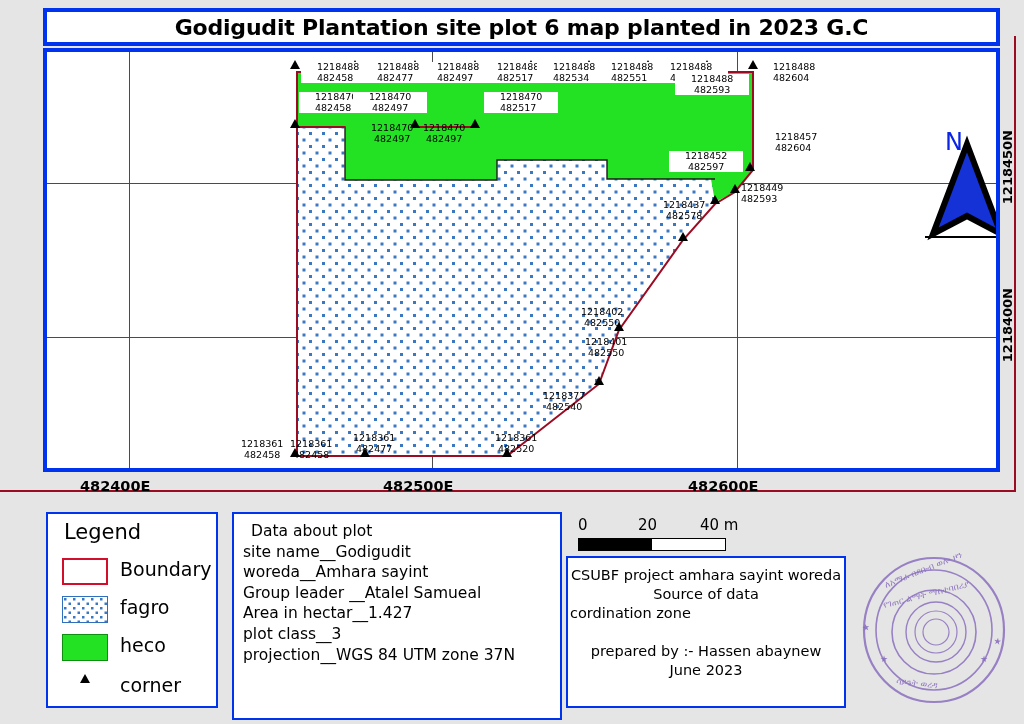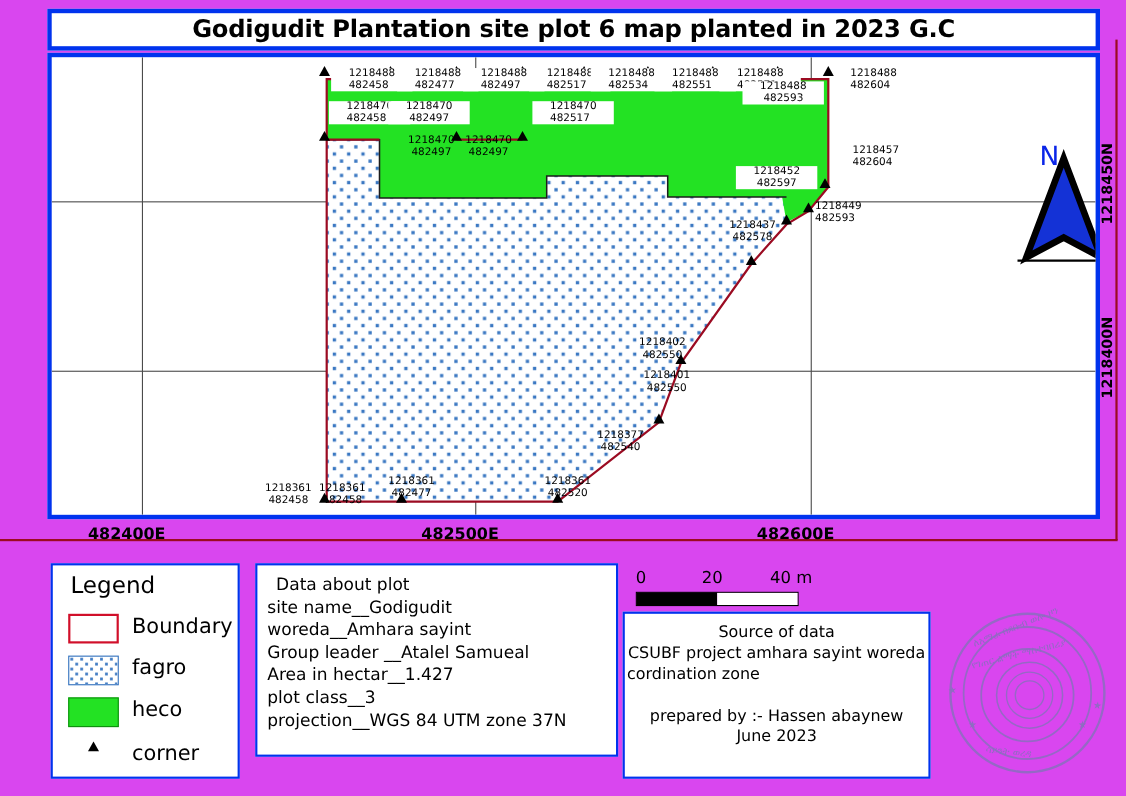--- a/index.html
+++ b/index.html
@@ -1,19 +1,19 @@
 <!DOCTYPE html>
 <html><head>
 <meta charset="utf-8">
 <style>
   html,body{margin:0;padding:0;background:#ffffff;}
   body{width:1024px;height:724px;overflow:hidden;
        font-family:"DejaVu Sans","Liberation Sans",sans-serif;}
 
-  #root{position:relative;width:1024px;height:724px;background:#d946ef;}
+  #root{position:relative;width:1024px;height:724px;background:#e5e5e5;}
 
   
   .red-rule{position:absolute;background:#9b0b22;}
 
   
   #title-box{position:absolute;left:43px;top:8px;width:957px;height:38px;
       border:4px solid #0033ee;box-sizing:border-box;background:#fff;
       display:flex;align-items:center;justify-content:center;}
   #title-text{font-size:22px;font-weight:bold;color:#000;
       font-family:"DejaVu Sans","Liberation Sans",sans-serif;letter-spacing:-.2px;}
@@ -63,21 +63,21 @@
   .legend-row{position:absolute;left:14px;display:flex;align-items:flex-start;}
   .swatch{width:46px;height:27px;box-sizing:border-box;margin-right:12px;}
   .sw-boundary{border:2px solid #d10f2a;background:#fff;}
   .sw-fagro{border:1px solid #2f6fbd;background:#fff;position:relative;overflow:hidden;}
   .sw-heco{border:1px solid #0f8f0f;background:#23e223;}
   .legend-label{font-size:19px;color:#000;}
   .legend-tri{width:0;height:0;border-left:5px solid transparent;
       border-right:5px solid transparent;border-bottom:9px solid #000;
       margin-left:18px;margin-right:30px;}
 
-  #data-panel{left:232px;top:512px;width:330px;height:176px;}
+  #data-panel{left:232px;top:512px;width:330px;height:208px;}
   #data-lines{position:absolute;left:9px;top:7px;}
   .dline{font-size:15.5px;line-height:20.6px;color:#000;white-space:nowrap;}
   .dline.indent{padding-left:8px;}
 
   
   #scalebar-wrap{position:absolute;left:578px;top:516px;width:180px;}
   #scale-nums{position:relative;height:20px;}
   #scale-nums span{position:absolute;font-size:15px;color:#000;}
   #scale-bar{position:relative;margin-top:2px;width:148px;height:13px;
       border:1.5px solid #000;box-sizing:border-box;display:flex;}
@@ -334,22 +334,22 @@
       <span style="left:122px;">40 m</span>
     </div>
     <div id="scale-bar">
       <div class="seg dark"></div>
       <div class="seg light"></div>
     </div>
   </div>
 
   <div class="panel" id="source-panel">
     <div id="source-lines">
+      <div class="sline">CSUBF project amhara sayint woreda</div>
       <div class="sline">Source of data</div>
-      <div class="sline">CSUBF project amhara sayint woreda</div>
       <div class="sline left">cordination zone</div>
       <div class="sline">&nbsp;</div>
       <div class="sline">prepared by :- Hassen abaynew</div>
       <div class="sline">June 2023</div>
     </div>
   </div>
 
   <svg id="stamp" viewBox="0 0 156 156">
     <g stroke="#8a6fbe" fill="none" opacity="0.85">
       <ellipse cx="78" cy="78" rx="70" ry="72" stroke-width="2.2"></ellipse>

